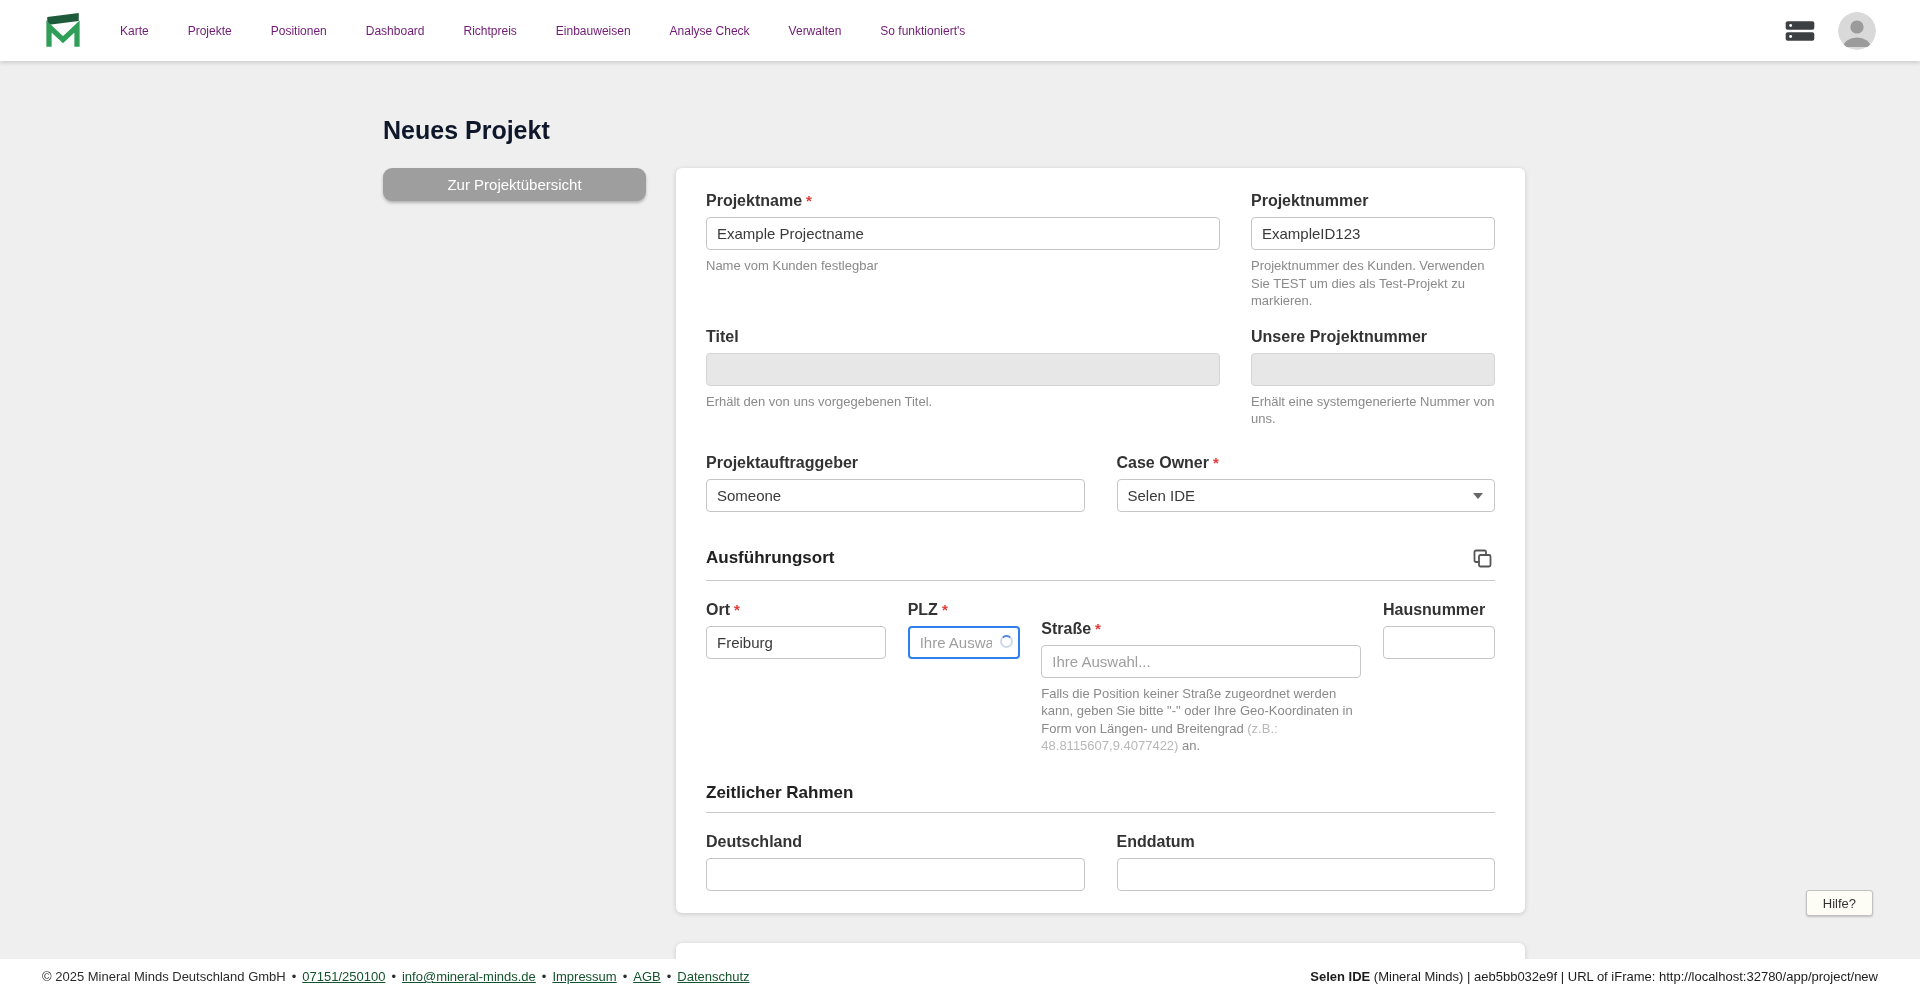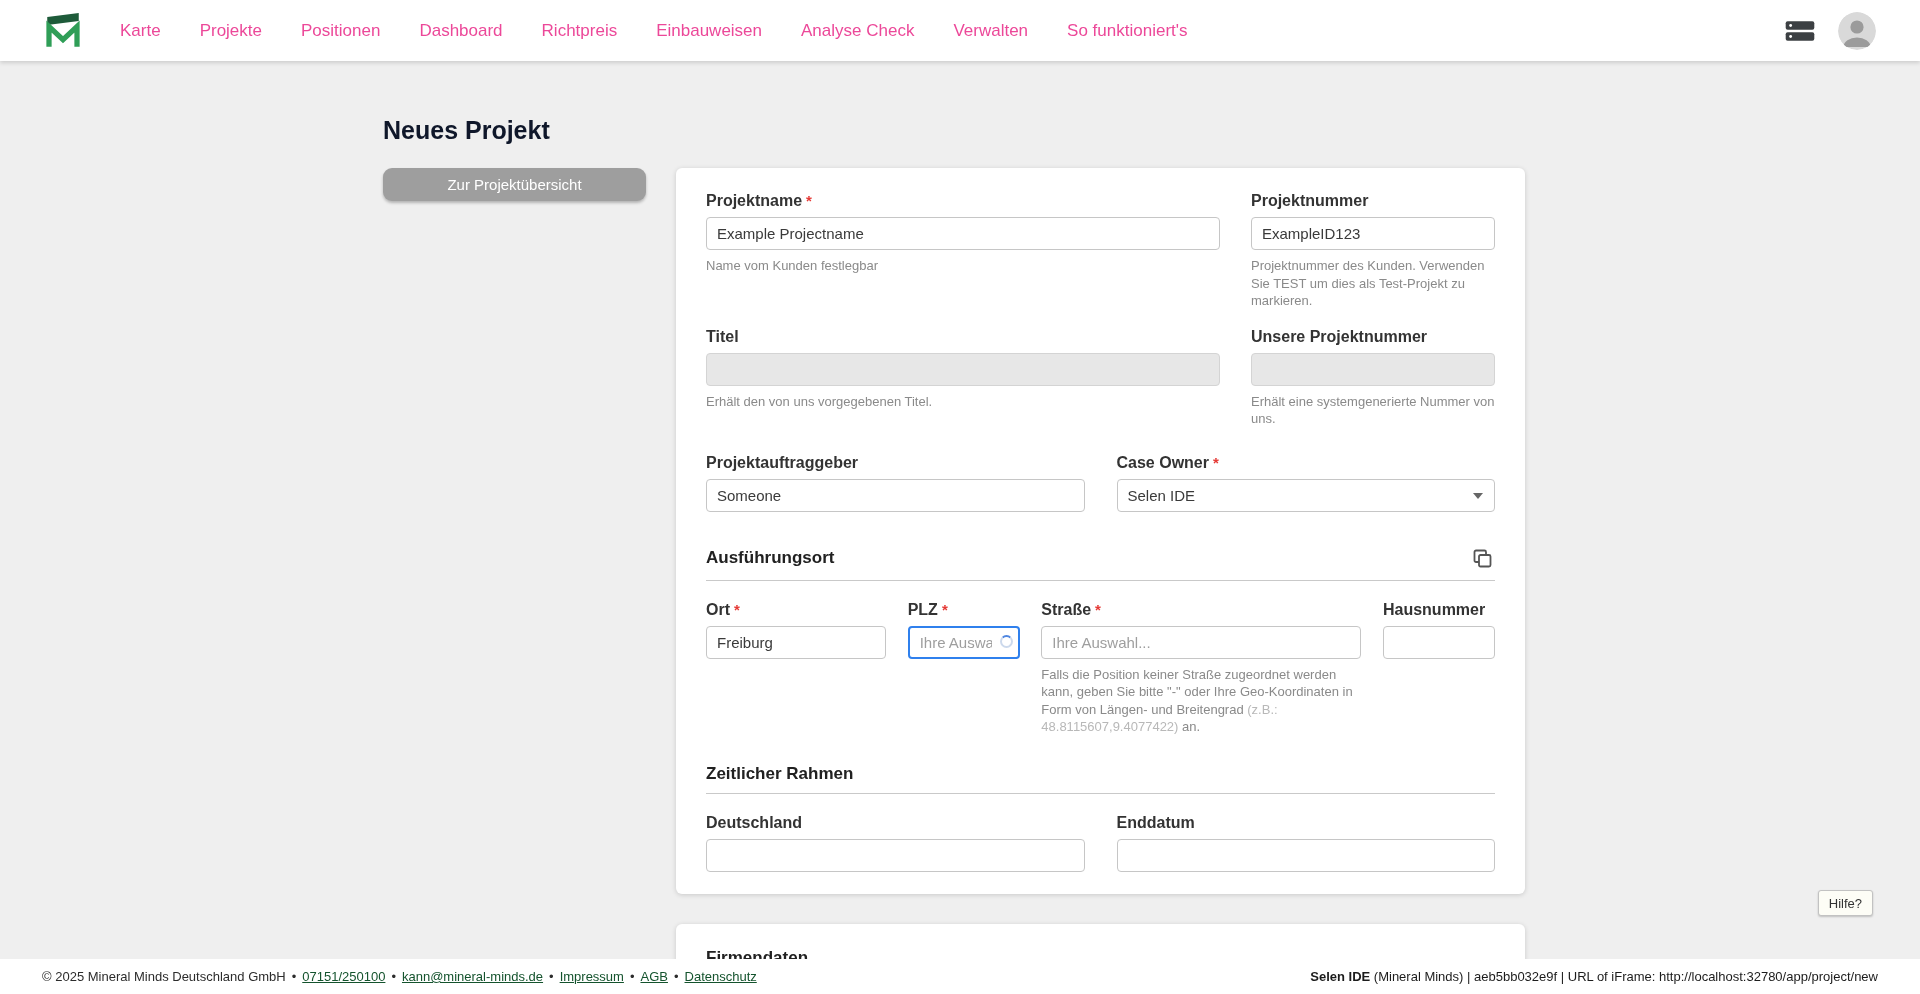--- a/index.html
+++ b/index.html
@@ -10,21 +10,21 @@
   }
 
   
   .topnav {
     position:absolute; top:0; left:0; right:0; height:61px; background:#fff;
     box-shadow:0 2px 4px rgba(0,0,0,.14); display:flex; align-items:center;
     padding:0 44px 0 42px; z-index:30;
   }
   .logo { width:42px; height:42px; display:flex; align-items:center; justify-content:center; cursor:pointer; }
   .nav-items { display:flex; gap:39px; margin-left:36px; }
-  .nav-item { font-size:17px; color:#ec4899; cursor:pointer; white-space:nowrap; }
+  .nav-item { font-size:12px; color:#701a75; cursor:pointer; white-space:nowrap; }
   .nav-right { margin-left:auto; display:flex; align-items:center; gap:22px; }
   .icon-btn { cursor:pointer; display:flex; align-items:center; }
   .avatar { width:38px; height:38px; border-radius:50%; overflow:hidden; cursor:pointer; }
 
   
   .page-title { position:absolute; left:383px; top:116px; font-size:25px; font-weight:bold; color:#0f172a; margin:0; }
   .back-btn {
     position:absolute; left:383px; top:168px; width:263px; height:33px;
     background:#9e9e9e; color:#fff; border:none; border-radius:9px; font-size:15px;
     font-family:inherit; box-shadow:0 2px 3px rgba(0,0,0,.25); cursor:pointer;
@@ -35,21 +35,21 @@
   .card { background:#fff; border-radius:6px; box-shadow:0 1px 5px rgba(0,0,0,.16); padding:24px 30px 18px; }
 
   .row { display:flex; }
   .rowA, .rowB { gap:31px; margin-bottom:18px; }
   .rowB { margin-bottom:26px; }
   .colL { width:514px; flex:0 0 514px; }
   .colR { width:244px; flex:0 0 244px; }
   .rowC { gap:32px; margin-bottom:34px; }
   .rowC > div { flex:1; }
   .rowD { justify-content:space-between; margin-bottom:28px; }
-  .c-ort { width:180px; } .c-plz { width:112px; } .c-strasse { width:320px; } .c-haus { width:112px; }
+  .c-ort { width:180px; } .c-plz { width:112px; } .c-strasse { width:320px;margin-top:19px; } .c-haus { width:112px; }
   .rowE { gap:32px; margin-bottom:4px; }
   .rowE > div { flex:1; }
 
   .field-label { font-size:16px; font-weight:bold; color:#333; margin-bottom:7px; display:flex; align-items:baseline; }
   .req { color:#e53935; margin-left:4px; font-size:15px; }
   .text-input {
     width:100%; height:33px; border:1px solid #c6c6c6; border-radius:4px; background:#fff;
     padding:0 10px; font-size:15px; color:#3a3a3a; font-family:inherit; outline:none;
   }
   .text-input::placeholder { color:#9e9e9e; }
@@ -72,21 +72,21 @@
   }
   @keyframes spin { to { transform:rotate(360deg); } }
 
   .sec { display:flex; justify-content:space-between; align-items:center;
     border-bottom:1px solid #c9c9c9; padding-bottom:9px; margin-bottom:20px; }
   .sec-title { font-size:17px; font-weight:bold; color:#212121; margin:0; }
   .copy-btn { cursor:pointer; display:flex; align-items:center; padding:2px; }
 
   
   .help-btn {
-    position:absolute; right:47px; top:890px; height:26px; padding:0 10px;
+    position:absolute; right:47px; top:890px; height:26px; padding:0 16px;
     background:#fdfdf6; border:1px solid #c2c2c2; border-radius:3px; font-size:13px; color:#333;
     font-family:inherit; box-shadow:0 1px 2px rgba(0,0,0,.2); cursor:pointer; z-index:25;
   }
 
   
   .footer {
     position:absolute; left:0; right:0; bottom:0; height:35px; background:#fff; z-index:40;
     display:flex; align-items:center; justify-content:space-between; padding:0 42px; font-size:13px; color:#2c2c2c;
   }
   .footer-left { display:flex; align-items:center; gap:6px; white-space:nowrap; }
@@ -270,21 +270,21 @@
 </div>
 
 <button class="help-btn">Hilfe?</button>
 
 <footer class="footer">
   <div class="footer-left">
     <span>© 2025 Mineral Minds Deutschland GmbH</span>
     <span class="dot">•</span>
     <span class="footer-link">07151/250100</span>
     <span class="dot">•</span>
-    <span class="footer-link">kann@mineral-minds.de</span>
+    <span class="footer-link">info@mineral-minds.de</span>
     <span class="dot">•</span>
     <span class="footer-link">Impressum</span>
     <span class="dot">•</span>
     <span class="footer-link">AGB</span>
     <span class="dot">•</span>
     <span class="footer-link">Datenschutz</span>
   </div>
   <div class="footer-right">
     <span class="bold">Selen IDE</span><span> (Mineral Minds) | aeb5bb032e9f | URL of iFrame: http://localhost:32780/app/project/new</span>
   </div>

